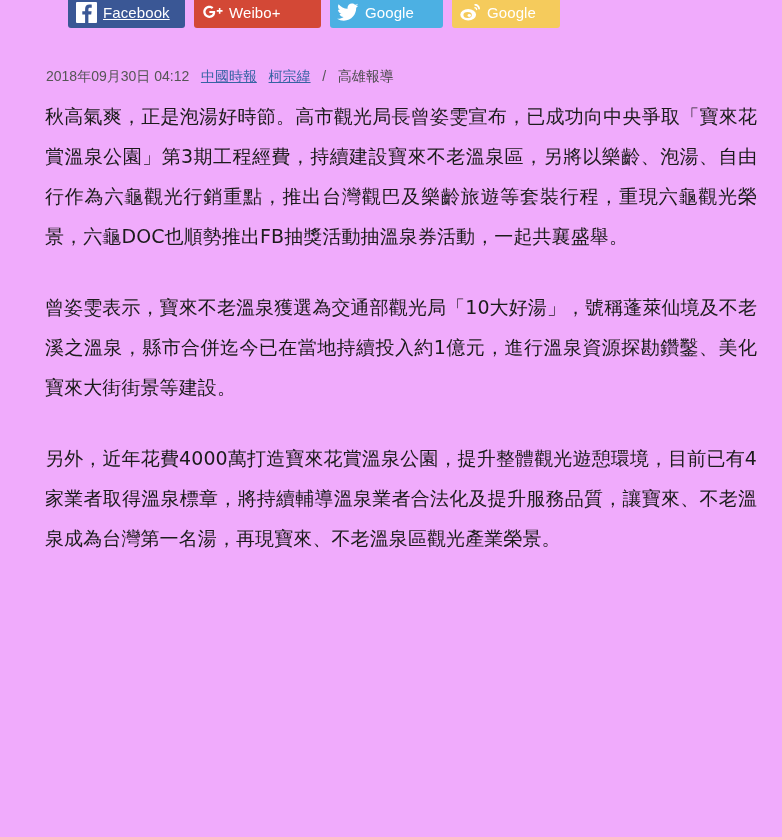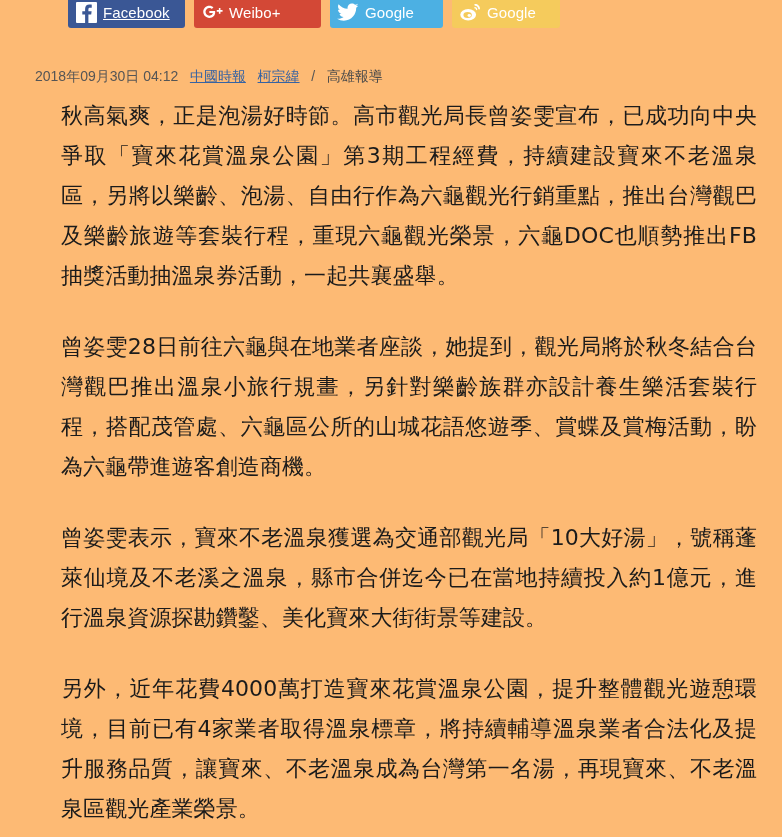--- a/index.html
+++ b/index.html
@@ -14,21 +14,21 @@
     overflow: hidden;
     font-family: "Liberation Sans", "DejaVu Sans", sans-serif;
     color: #222222;
     -webkit-font-smoothing: antialiased;
   }
 
   .page {
     position: relative;
     width: 782px;
     height: 837px;
-    background: #fdba74;
+    background: #f0abfc;
   }
 
   
   .share-bar {
     position: absolute;
     left: 68px;
     top: -4px;
     display: flex;
     align-items: flex-start;
     gap: 9px;
@@ -72,21 +72,21 @@
     width: 21px; height: 21px;
     background: #ffffff;
     position: relative;
     border-radius: 1px;
   }
   .fb-mark svg { position: absolute; left: 0; top: 0; }
 
   
   .byline {
     position: absolute;
-    left: 35px;
+    left: 46px;
     top: 66px;
     font-size: 14px;
     line-height: 20px;
     color: #4a4a4a;
     white-space: nowrap;
   }
   .byline .date { color: #555; }
   .byline a {
     color: #3663a3;
     text-decoration: underline;
@@ -96,22 +96,22 @@
   .byline .loc { color: #4a4a4a; }
 
   
   .article {
     position: absolute;
     left: 45px;
     top: 96px;
     width: 712px;
   }
   .article p {
-    margin: 0 0 31px 16px;
-    font-size: 22px;
+    margin: 0 0 31px 0;
+    font-size: 19px;
     line-height: 40px;
     color: #1b1b1b;
     letter-spacing: .1px;
     text-align: justify;
     text-justify: inter-character;
     font-family: "DejaVu Sans", "Liberation Sans", sans-serif;
     font-weight: 400;
   }
   .article p.last-para { margin-bottom: 26px; }
 </style>
@@ -173,19 +173,18 @@
     <span>&nbsp;</span>
     <a href="#">柯宗緯</a>
     <span>&nbsp;</span>
     <span class="sep">/</span>
     <span>&nbsp;</span>
     <span class="loc">高雄報導</span>
   </div>
 
   <article class="article">
     <p>秋高氣爽，正是泡湯好時節。高市觀光局長曾姿雯宣布，已成功向中央爭取「寶來花賞溫泉公園」第3期工程經費，持續建設寶來不老溫泉區，另將以樂齡、泡湯、自由行作為六龜觀光行銷重點，推出台灣觀巴及樂齡旅遊等套裝行程，重現六龜觀光榮景，六龜DOC也順勢推出FB抽獎活動抽溫泉券活動，一起共襄盛舉。</p>
-    <p>曾姿雯28日前往六龜與在地業者座談，她提到，觀光局將於秋冬結合台灣觀巴推出溫泉小旅行規畫，另針對樂齡族群亦設計養生樂活套裝行程，搭配茂管處、六龜區公所的山城花語悠遊季、賞蝶及賞梅活動，盼為六龜帶進遊客創造商機。</p>
     <p>曾姿雯表示，寶來不老溫泉獲選為交通部觀光局「10大好湯」，號稱蓬萊仙境及不老溪之溫泉，縣市合併迄今已在當地持續投入約1億元，進行溫泉資源探勘鑽鑿、美化寶來大街街景等建設。</p>
     <p class="last-para">另外，近年花費4000萬打造寶來花賞溫泉公園，提升整體觀光遊憩環境，目前已有4家業者取得溫泉標章，將持續輔導溫泉業者合法化及提升服務品質，讓寶來、不老溫泉成為台灣第一名湯，再現寶來、不老溫泉區觀光產業榮景。</p>
 
   </article>
 
 </div>
 
 </body></html>

